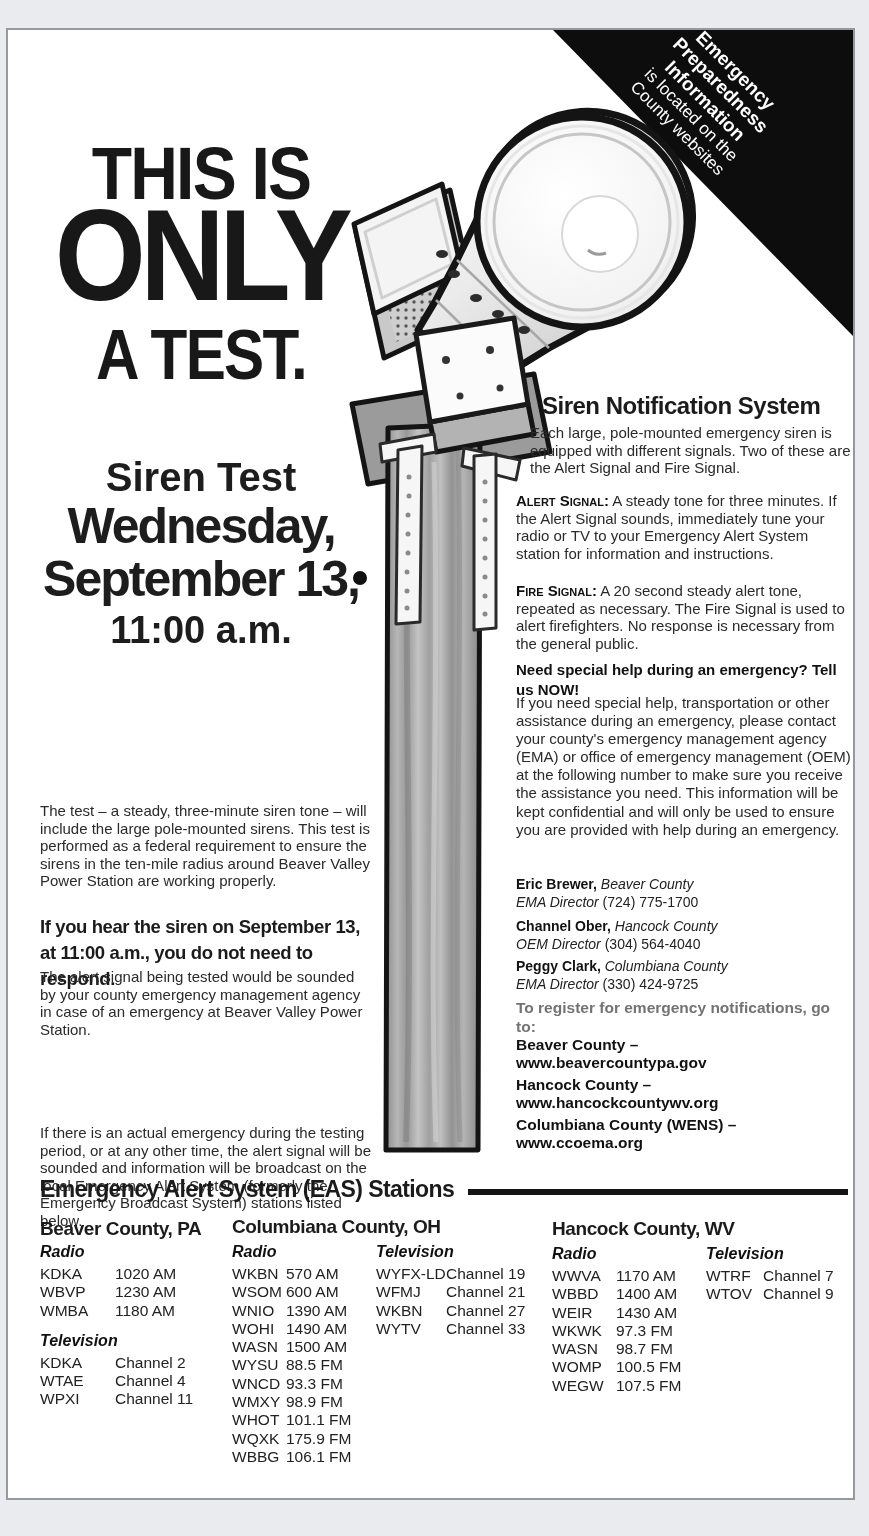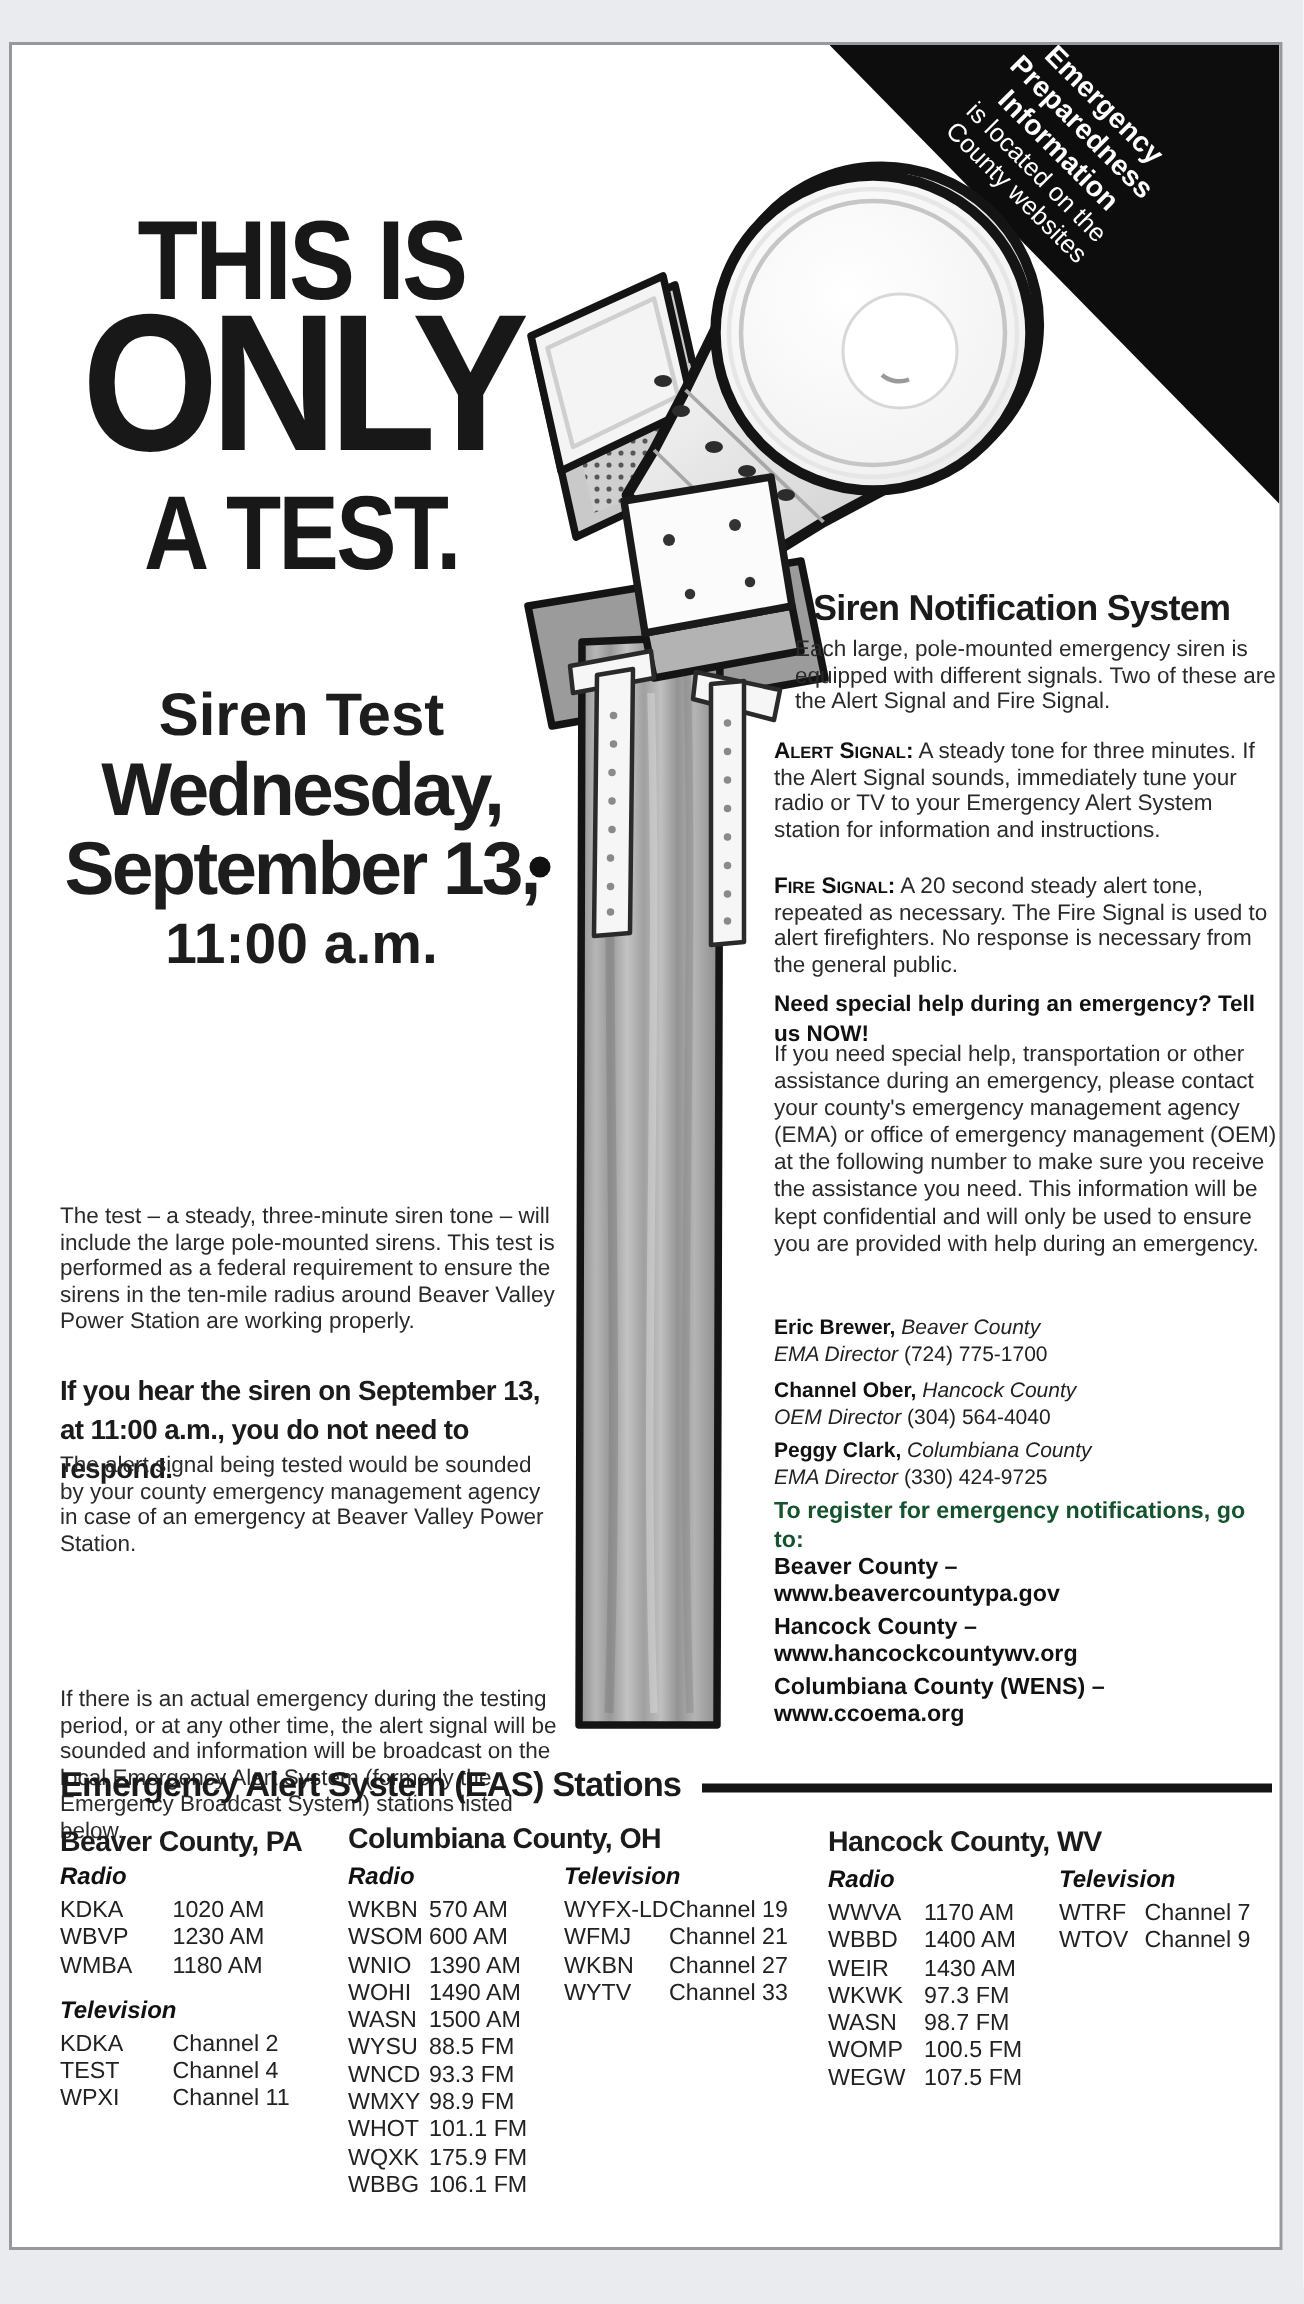--- a/index.html
+++ b/index.html
@@ -40,21 +40,21 @@
   .r-p{font-size:15px;line-height:17.6px;color:#2a2a2a;}
   .r-intro{top:394px;}
   .r-alert{top:462px;}
   .r-fire{top:552px;}
   .sc{font-weight:bold;font-variant:small-caps;color:#111;}
   .push{float:left;width:14px;height:54px;}
   .help-h{top:630px;font-size:15px;font-weight:bold;line-height:20px;color:#111;}
   .help-t{top:664px;font-size:15px;line-height:18.1px;color:#2a2a2a;}
   .contact{position:absolute;left:508px;font-size:14px;line-height:17.5px;color:#222;}
   .contact b{color:#111;}
-  .reg-h{top:968px;font-size:15.5px;font-weight:bold;line-height:19px;color:#14532d;}
+  .reg-h{top:968px;font-size:15.5px;font-weight:bold;line-height:19px;color:#737373;}
   .reg{position:absolute;left:508px;font-size:15.5px;font-weight:bold;line-height:18px;color:#111;}
   
   .eas-head{position:absolute;left:32px;top:1146px;width:808px;display:flex;align-items:center;}
   .eas-title{font-size:23px;font-weight:bold;letter-spacing:-0.6px;white-space:nowrap;}
   .eas-rule{flex:1;height:6px;background:#141414;margin-left:14px;margin-top:4px;}
   .county-h{position:absolute;font-size:19px;font-weight:bold;letter-spacing:-0.4px;white-space:nowrap;}
   .sublist{position:absolute;font-size:15.5px;color:#222;}
   .cat{font-size:16px;font-weight:bold;font-style:italic;line-height:20px;margin-bottom:3px;color:#111;}
   .cat.mt{margin-top:11px;}
   .srow{display:flex;line-height:18.3px;}
@@ -246,21 +246,21 @@
     <div class="srow">
         <span class="cl w75">WMBA</span>
         <span>1180 AM</span>
       </div>
     <div class="cat mt">Television</div>
     <div class="srow">
         <span class="cl w75">KDKA</span>
         <span>Channel 2</span>
       </div>
     <div class="srow">
-        <span class="cl w75">TEST</span>
+        <span class="cl w75">WTAE</span>
         <span>Channel 4</span>
       </div>
     <div class="srow">
         <span class="cl w75">WPXI</span>
         <span>Channel 11</span>
       </div>
   </div>
 
   <div class="sublist txt" style="left:224px;top:1212px;width:140px">
     <div class="cat">Radio</div>

